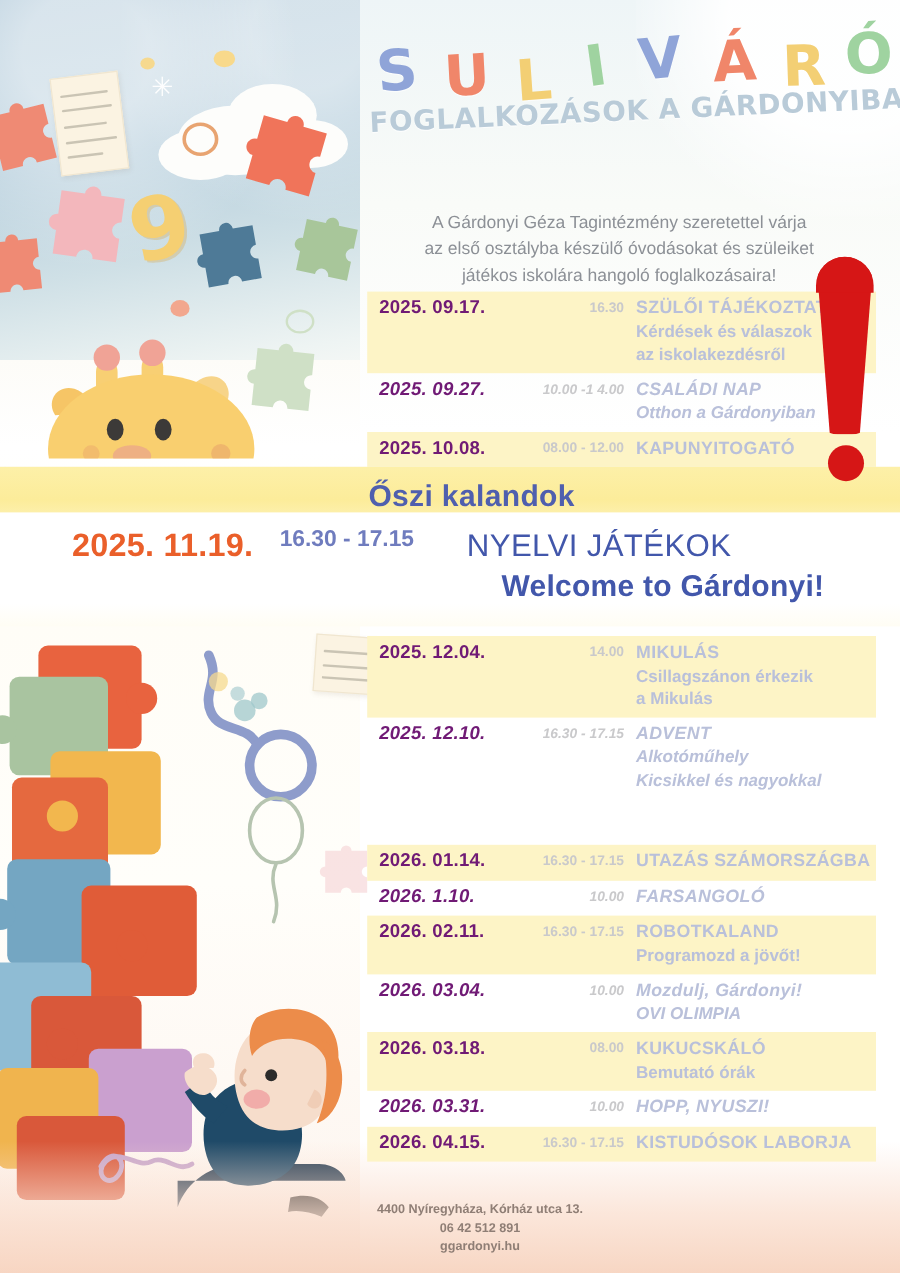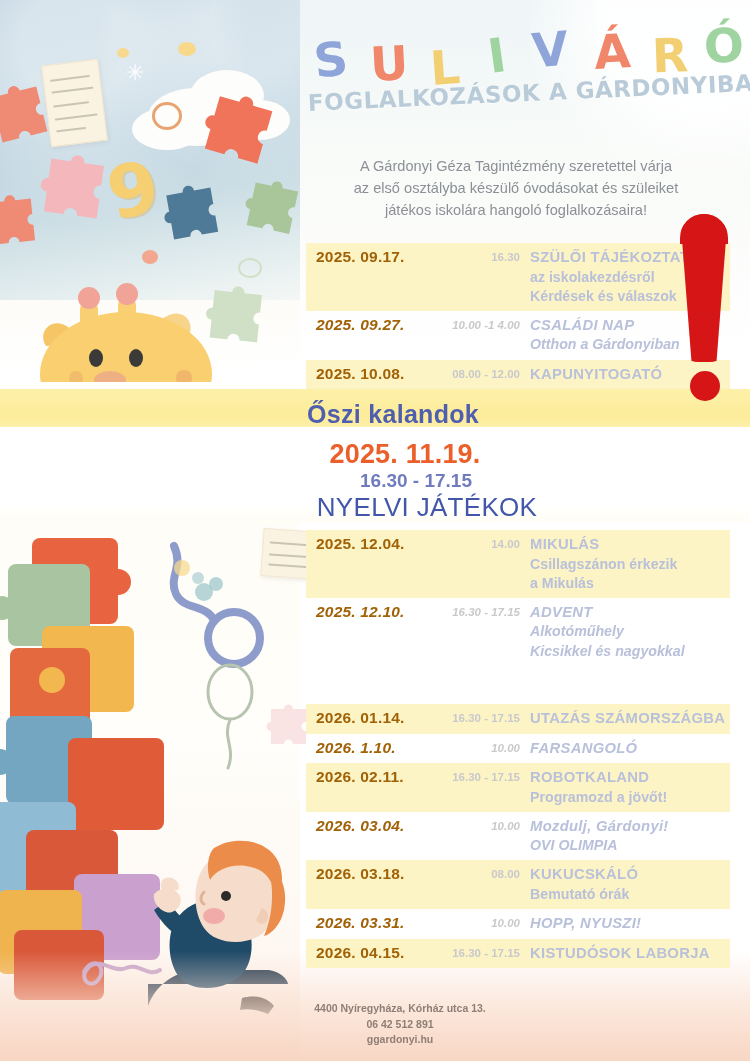--- a/index.html
+++ b/index.html
@@ -66,34 +66,34 @@
   }
   .subtitle{
     position:absolute;left:8px;top:72px;width:430px;
     font-family:"DejaVu Sans",sans-serif;font-weight:700;font-size:23px;
     color:#b9cbd8;letter-spacing:.5px;white-space:nowrap;
     transform:rotate(-2.6deg);transform-origin:left center;
     text-shadow:0 1px 0 rgba(255,255,255,.7);
   }
 
   .intro{
-    position:absolute;left:306px;top:156px;width:420px;
+    position:absolute;left:306px;top:176px;width:420px;
     text-align:center;color:#8c9096;font-size:14.6px;line-height:1.5;
   }
 
   
   .rows{position:absolute;left:306px;top:243px;width:424px;}
   .row{
     position:relative;display:flex;align-items:flex-start;
     padding:5px 0 5px 10px;box-sizing:border-box;
   }
   .row.band{background:#fdf4c6;}
   .row.plain{background:transparent;font-style:italic;}
   .date{
-    flex:0 0 108px;color:#a16207;font-weight:700;font-size:15.5px;
+    flex:0 0 108px;color:#701a75;font-weight:700;font-size:15.5px;
     white-space:nowrap;letter-spacing:.2px;
   }
   .time{
     flex:0 0 96px;text-align:right;color:#c9c9cb;font-weight:700;font-size:11.5px;
     white-space:nowrap;padding-top:3px;
   }
   .info{flex:1;padding-left:10px;}
   .ev-title{color:#b9c0da;font-weight:700;font-size:14.8px;letter-spacing:.3px;line-height:1.32;}
   .ev-sub{color:#b9c0da;font-weight:700;font-size:14.2px;line-height:1.35;}
 
@@ -107,21 +107,21 @@
   .mag-oszi .txt{
     color:#4f5fae;font-weight:700;font-size:25px;letter-spacing:.3px;
     font-family:"Liberation Sans",sans-serif;
     transform:translateX(18px);
   }
   .mag-nov{
     position:absolute;left:0;right:0;top:427px;height:95px;
     background:linear-gradient(180deg,#ffffff 0%,#ffffff 80%,#fffdf4 100%);
     padding:12px 0 0 0;box-sizing:border-box;
   }
-  .mag-nov .line1{display:flex;align-items:center;padding-left:60px;flex-direction:column;}
+  .mag-nov .line1{display:flex;align-items:flex-start;padding-left:60px;}
   .mag-nov .mdate{color:#ea5f2a;font-weight:700;font-size:27px;letter-spacing:.2px;}
   .mag-nov .mtime{color:#6f7cbe;font-weight:700;font-size:19px;margin-left:22px;}
   .mag-nov .mtitle{color:#4257ab;font-weight:400;font-size:26px;margin-left:44px;letter-spacing:.3px;}
   .mag-nov .line2{
     color:#4257ab;font-weight:700;font-size:25px;padding-left:418px;margin-top:5px;letter-spacing:.2px;
   }
 
   
   .excl{position:absolute;left:672px;top:214px;width:64px;height:180px;}
   .excl .bar{
@@ -326,22 +326,22 @@
     <div>az első osztályba készülő óvodásokat és szüleiket</div>
     <div>játékos iskolára hangoló foglalkozásaira!</div>
   </div>
 
   <div class="rows" id="rows-top">
       <div class="row band">
         <div class="date">2025. 09.17.</div>
         <div class="time">16.30</div>
         <div class="info">
           <div class="ev-title">SZÜLŐI TÁJÉKOZTATÓ</div>
+          <div class="ev-sub">Kérdések és válaszok</div>
           <div class="ev-sub">az iskolakezdésről</div>
-          <div class="ev-sub">Kérdések és válaszok</div>
         </div>
       </div>
       <div class="row plain">
         <div class="date">2025. 09.27.</div>
         <div class="time">10.00 -1 4.00</div>
         <div class="info">
           <div class="ev-title">CSALÁDI NAP</div>
           <div class="ev-sub">Otthon a Gárdonyiban</div>
         </div>
       </div>

